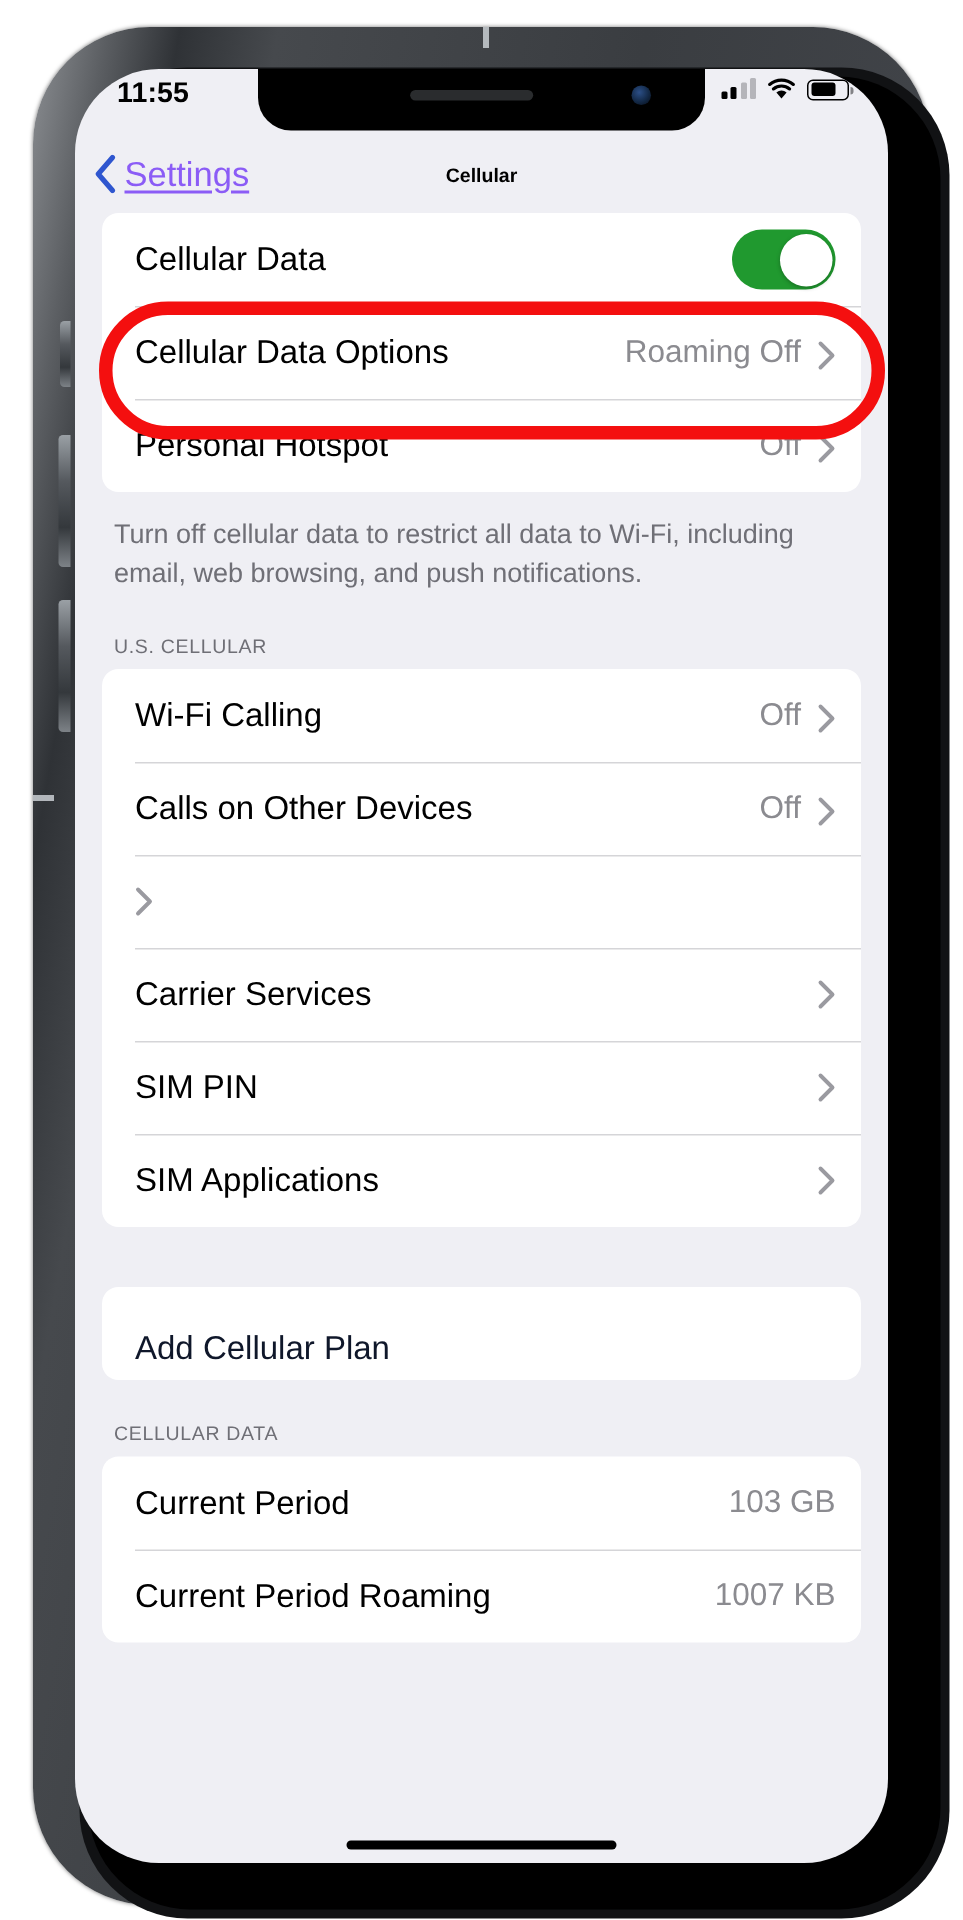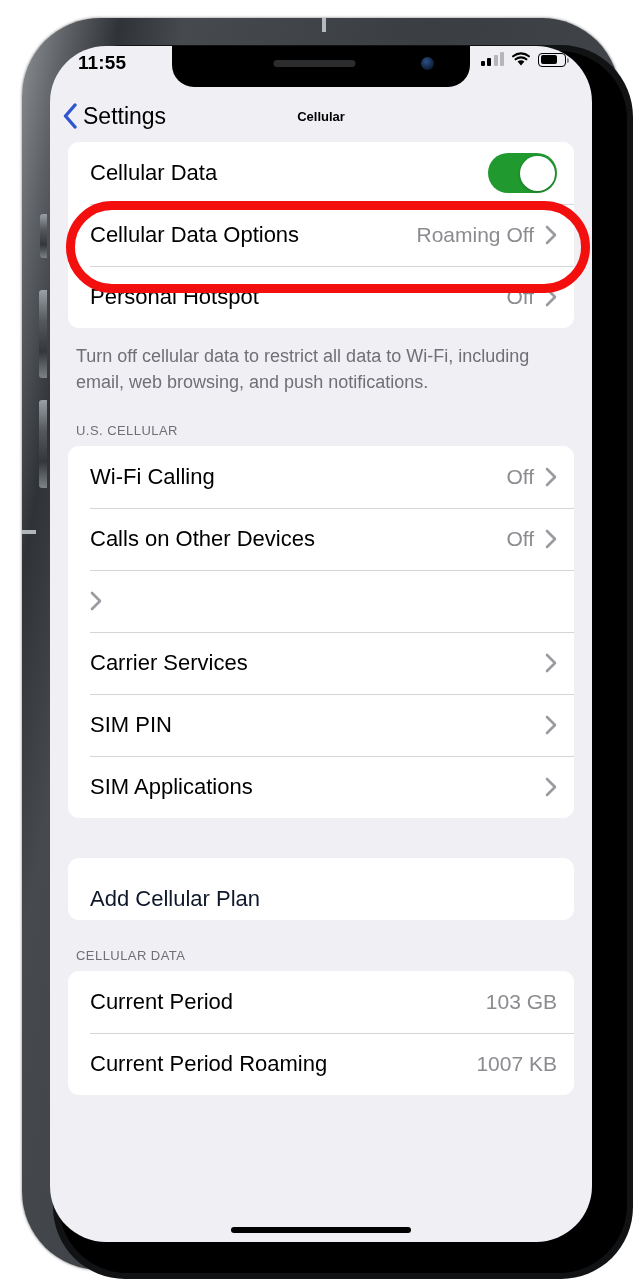--- a/index.html
+++ b/index.html
@@ -176,21 +176,22 @@
     position: absolute;
     left: 12px;
     display: flex;
     align-items: center;
     gap: 5px;
     cursor: pointer;
   }
   #back-chevron { display: block; }
   #back-label {
     font-size: 23px;
-    color: #000000;
+    color: #8b5cf6;
+    text-decoration: underline;
     text-underline-offset: 3px;
     text-decoration-thickness: 1.6px;
   }
   #nav-title {
     width: 100%;
     text-align: center;
     font-size: 13px;
     font-weight: bold;
     color: #000;
   }
@@ -225,21 +226,21 @@
     height: 1px;
     background: #d5d5d8;
   }
   .row-label {
     font-size: 22px;
     color: #000;
     white-space: nowrap;
   }
   .row-right {
     display: flex;
-    align-items: center;
+    align-items: flex-end;
     gap: 11px;
   }
   .row-value {
     font-size: 21px;
     color: #8b8b90;
   }
   .chev { display: block; }
 
   .row-link .row-label { color: #0f172a; margin-top: 20px; }
 

